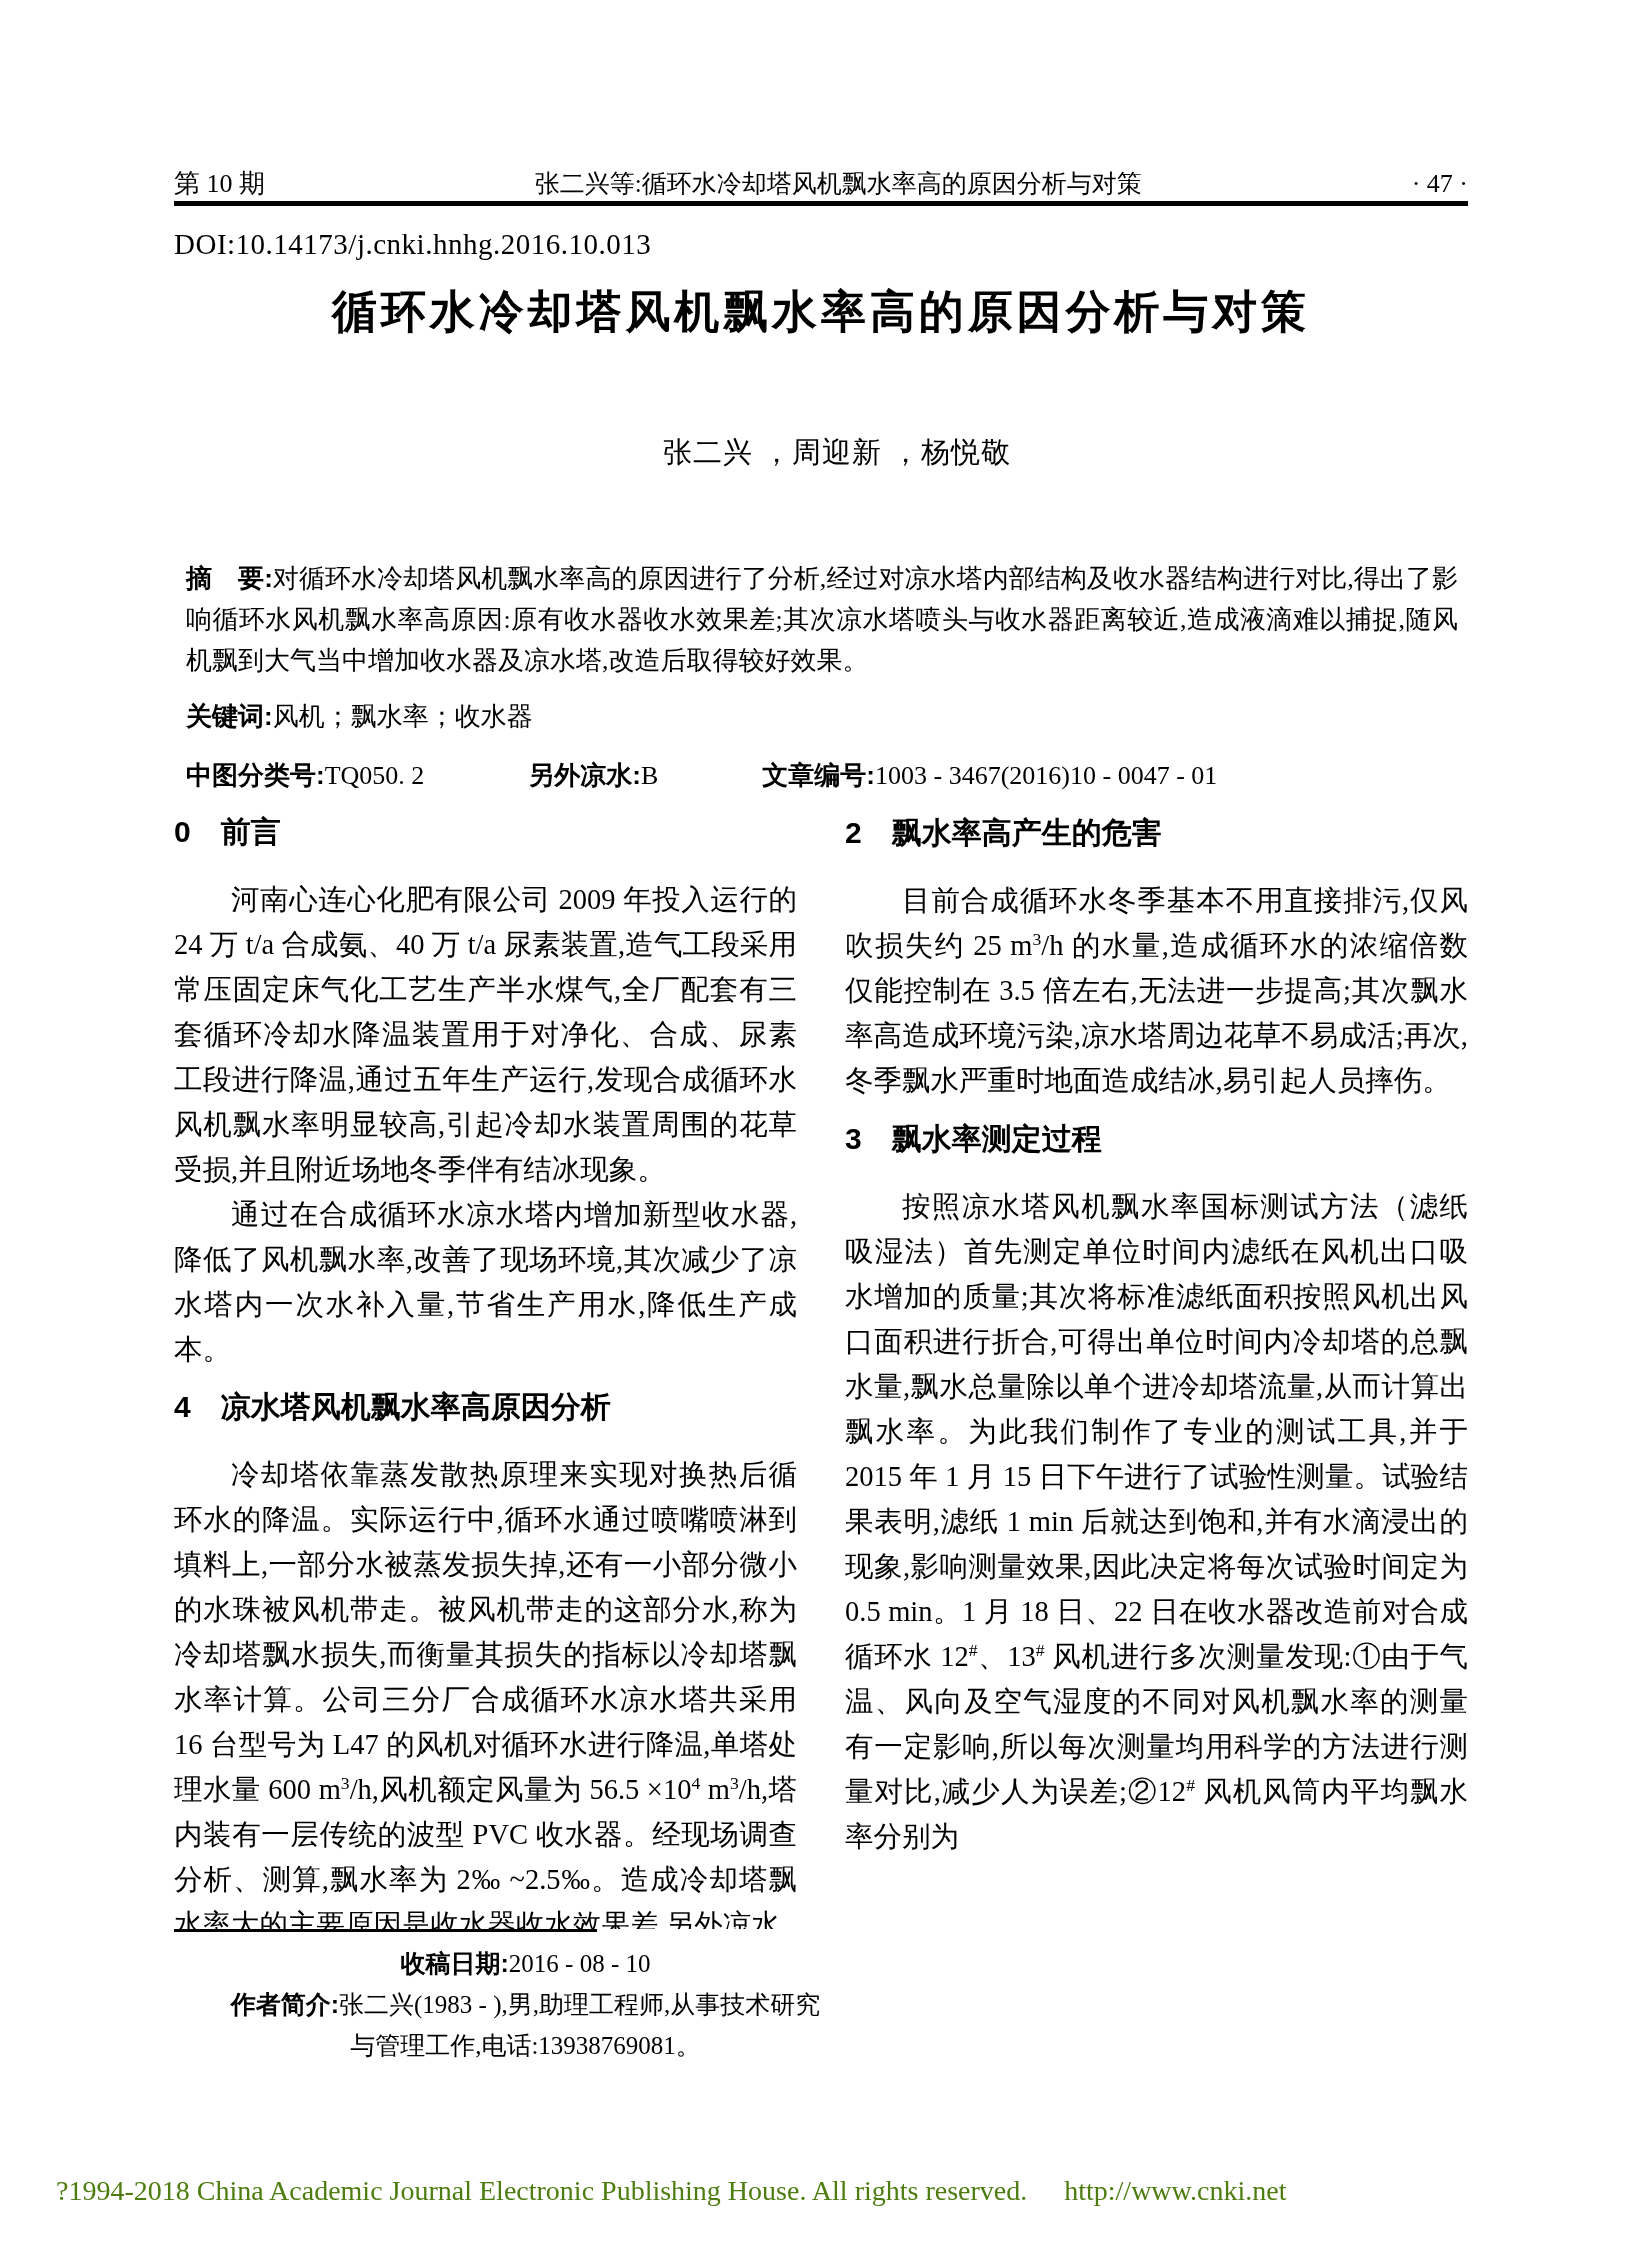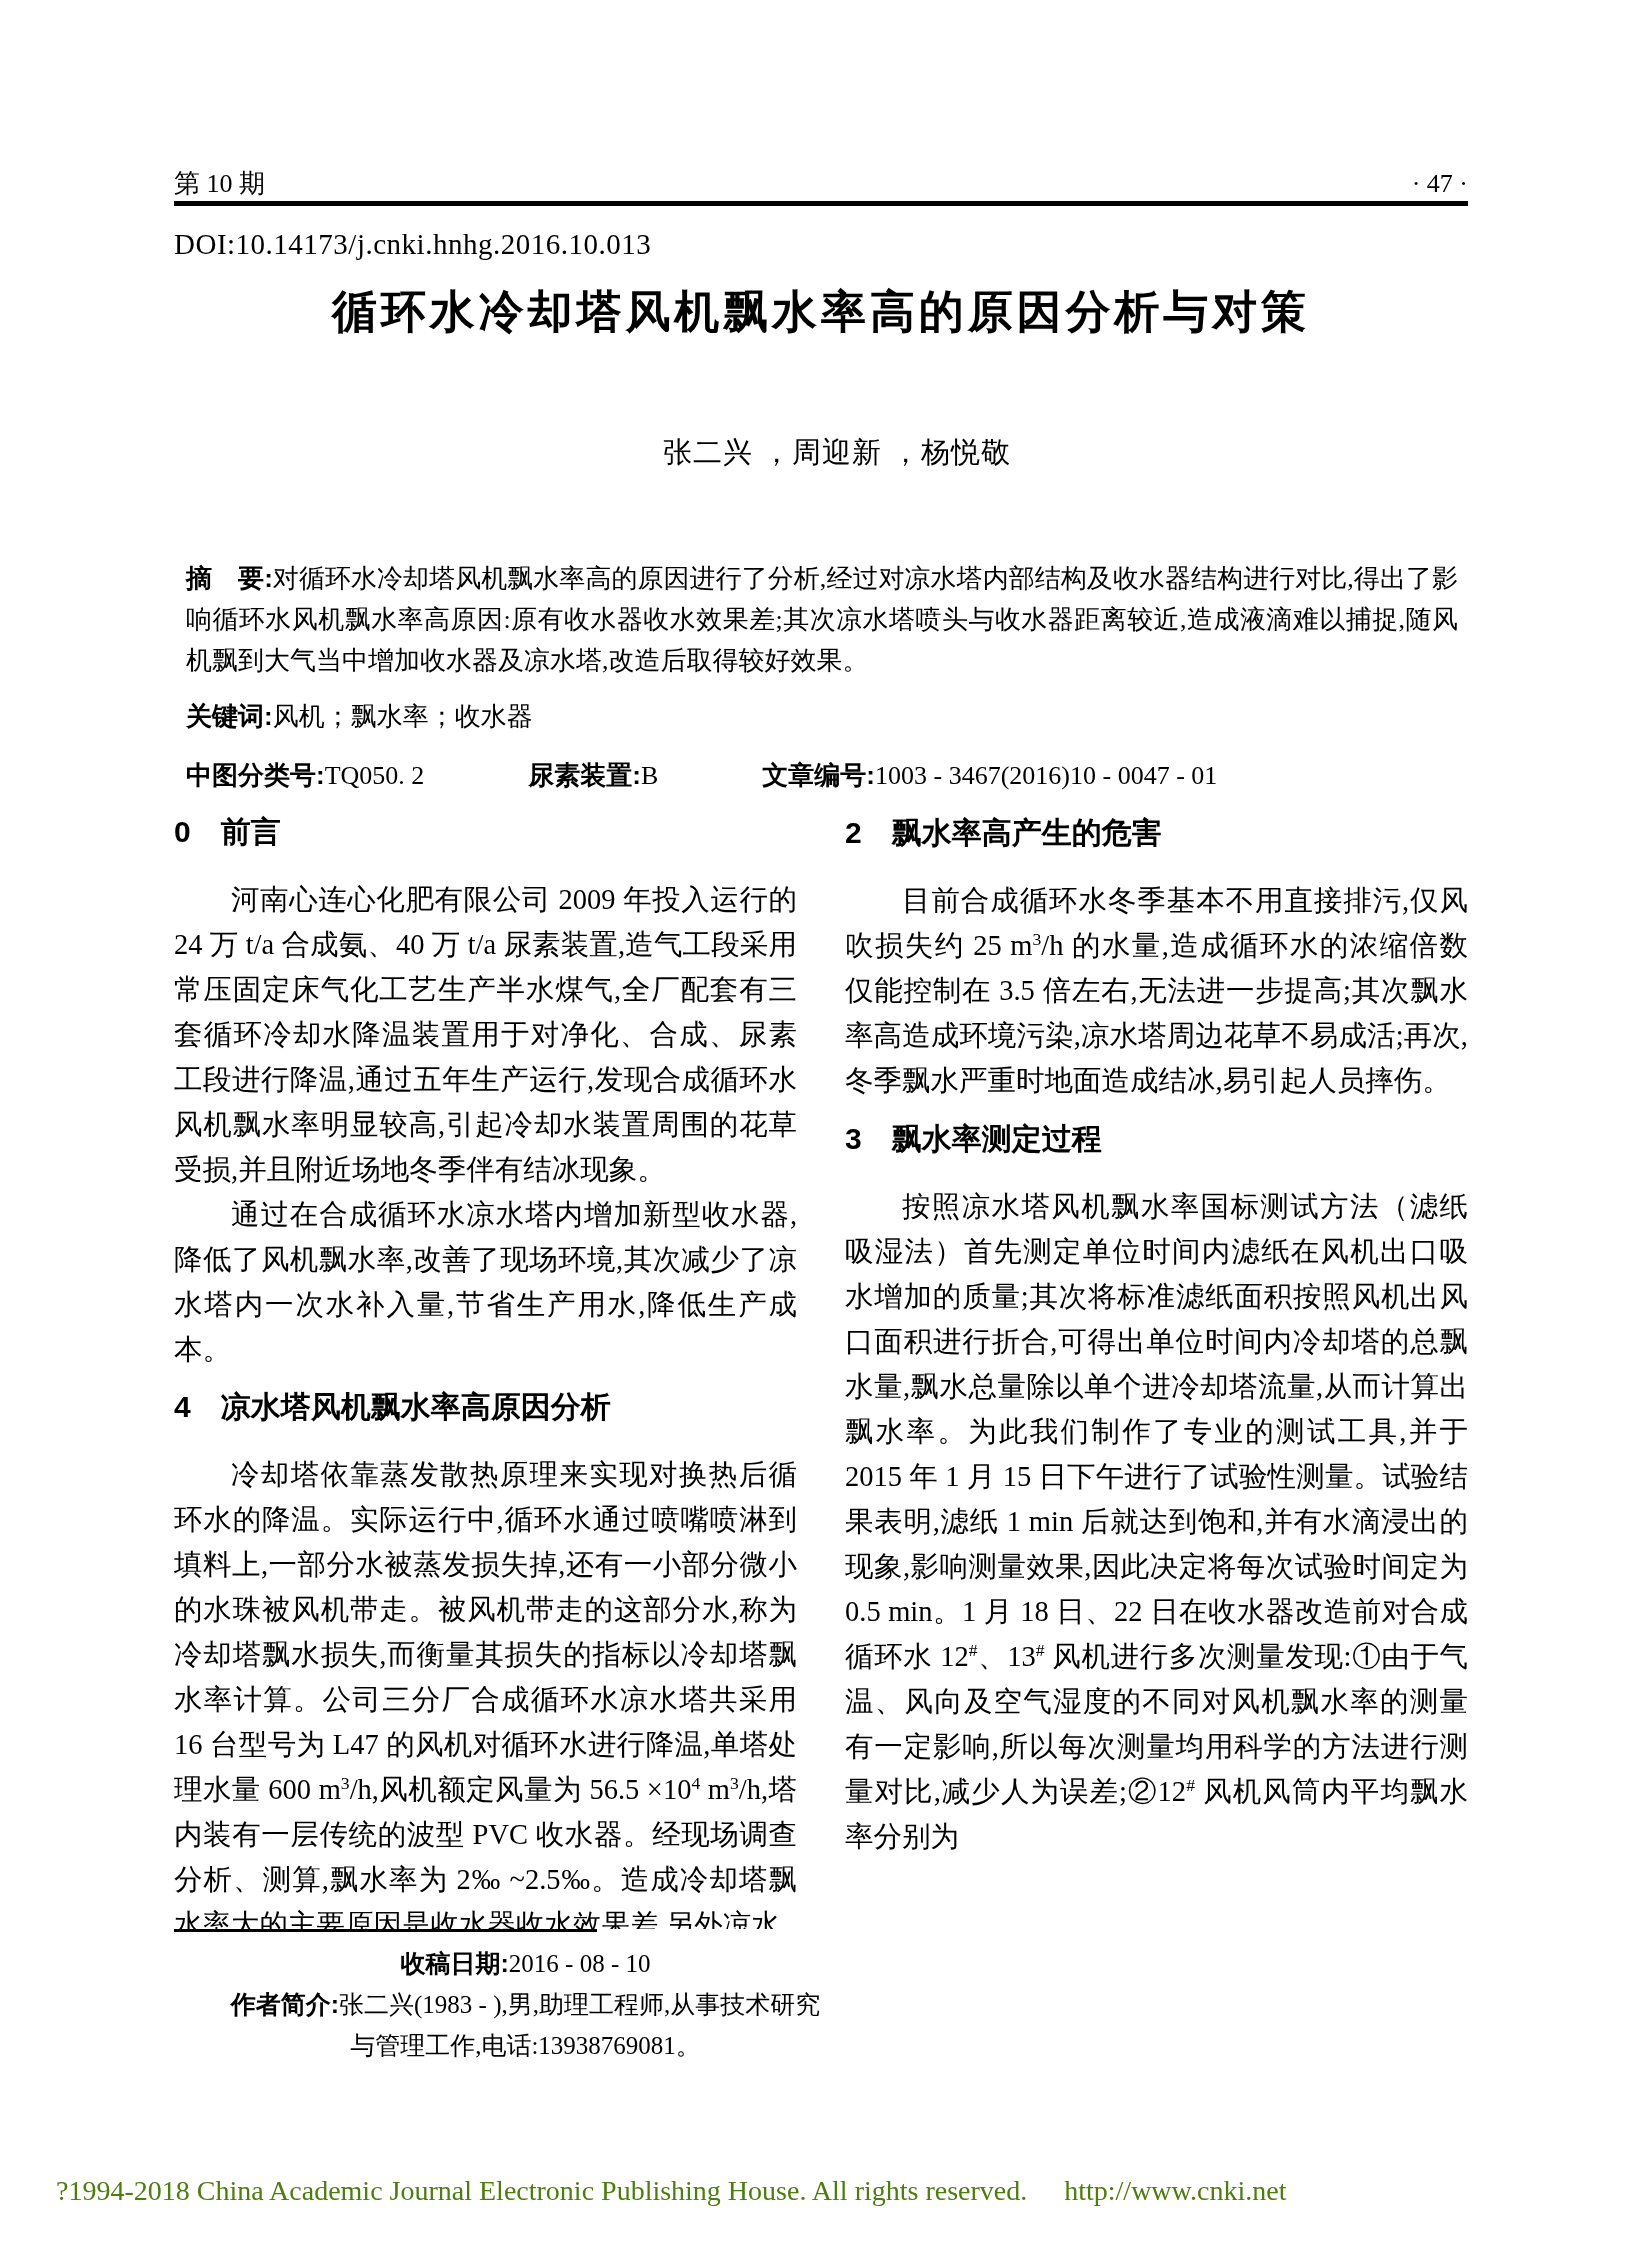--- a/index.html
+++ b/index.html
@@ -79,33 +79,34 @@
   }
   .page-footer .url{ margin-left:37px; }
 </style>
 </head>
 <body>
 
 <div class="page">
 
   <div class="header-row">
     <span>第 10 期</span>
+    <span class="mid">张二兴等:循环水冷却塔风机飘水率高的原因分析与对策</span>
     <span>· 47 ·</span>
   </div>
   <div class="header-rule"></div>
 
   <div class="doi-line">DOI:10.14173/j.cnki.hnhg.2016.10.013</div>
 
   <h1 class="paper-title">循环水冷却塔风机飘水率高的原因分析与对策</h1>
   <div class="authors-line">张二兴 ，周迎新 ，杨悦敬</div>
 
   <div class="front">
     <p><span class="lbl">摘　要:</span><span>对循环水冷却塔风机飘水率高的原因进行了分析,经过对凉水塔内部结构及收水器结构进行对比,得出了影响循环水风机飘水率高原因:原有收水器收水效果差;其次凉水塔喷头与收水器距离较近,造成液滴难以捕捉,随风机飘到大气当中增加收水器及凉水塔,改造后取得较好效果。</span></p>
     <p class="kw-line"><span class="lbl">关键词:</span><span>风机；飘水率；收水器</span></p>
-    <p class="meta-line"><span class="lbl">中图分类号:</span><span>TQ050. 2</span><span class="meta-gap"></span><span class="lbl">尿素装置:</span><span>B</span><span class="meta-gap"></span><span class="lbl">文章编号:</span><span>1003 - 3467(2016)10 - 0047 - 01</span></p>
+    <p class="meta-line"><span class="lbl">中图分类号:</span><span>TQ050. 2</span><span class="meta-gap"></span><span class="lbl">另外凉水:</span><span>B</span><span class="meta-gap"></span><span class="lbl">文章编号:</span><span>1003 - 3467(2016)10 - 0047 - 01</span></p>
   </div>
 
   <div class="col col-left">
     <h2 class="first">0　前言</h2>
     <p>河南心连心化肥有限公司 2009 年投入运行的 24 万 t/a 合成氨、40 万 t/a 尿素装置,造气工段采用常压固定床气化工艺生产半水煤气,全厂配套有三套循环冷却水降温装置用于对净化、合成、尿素工段进行降温,通过五年生产运行,发现合成循环水风机飘水率明显较高,引起冷却水装置周围的花草受损,并且附近场地冬季伴有结冰现象。</p>
     <p>通过在合成循环水凉水塔内增加新型收水器,降低了风机飘水率,改善了现场环境,其次减少了凉水塔内一次水补入量,节省生产用水,降低生产成本。</p>
     <h2>4　凉水塔风机飘水率高原因分析</h2>
     <p>冷却塔依靠蒸发散热原理来实现对换热后循环水的降温。实际运行中,循环水通过喷嘴喷淋到填料上,一部分水被蒸发损失掉,还有一小部分微小的水珠被风机带走。被风机带走的这部分水,称为冷却塔飘水损失,而衡量其损失的指标以冷却塔飘水率计算。公司三分厂合成循环水凉水塔共采用 16 台型号为 L47 的风机对循环水进行降温,单塔处理水量 600 m<sup>3</sup>/h,风机额定风量为 56.5 ×10<sup>4</sup> m<sup>3</sup>/h,塔内装有一层传统的波型 PVC 收水器。经现场调查分析、测算,飘水率为 2‰ ~2.5‰。造成冷却塔飘水率大的主要原因是收水器收水效果差,另外凉水</p>
   </div>
 

